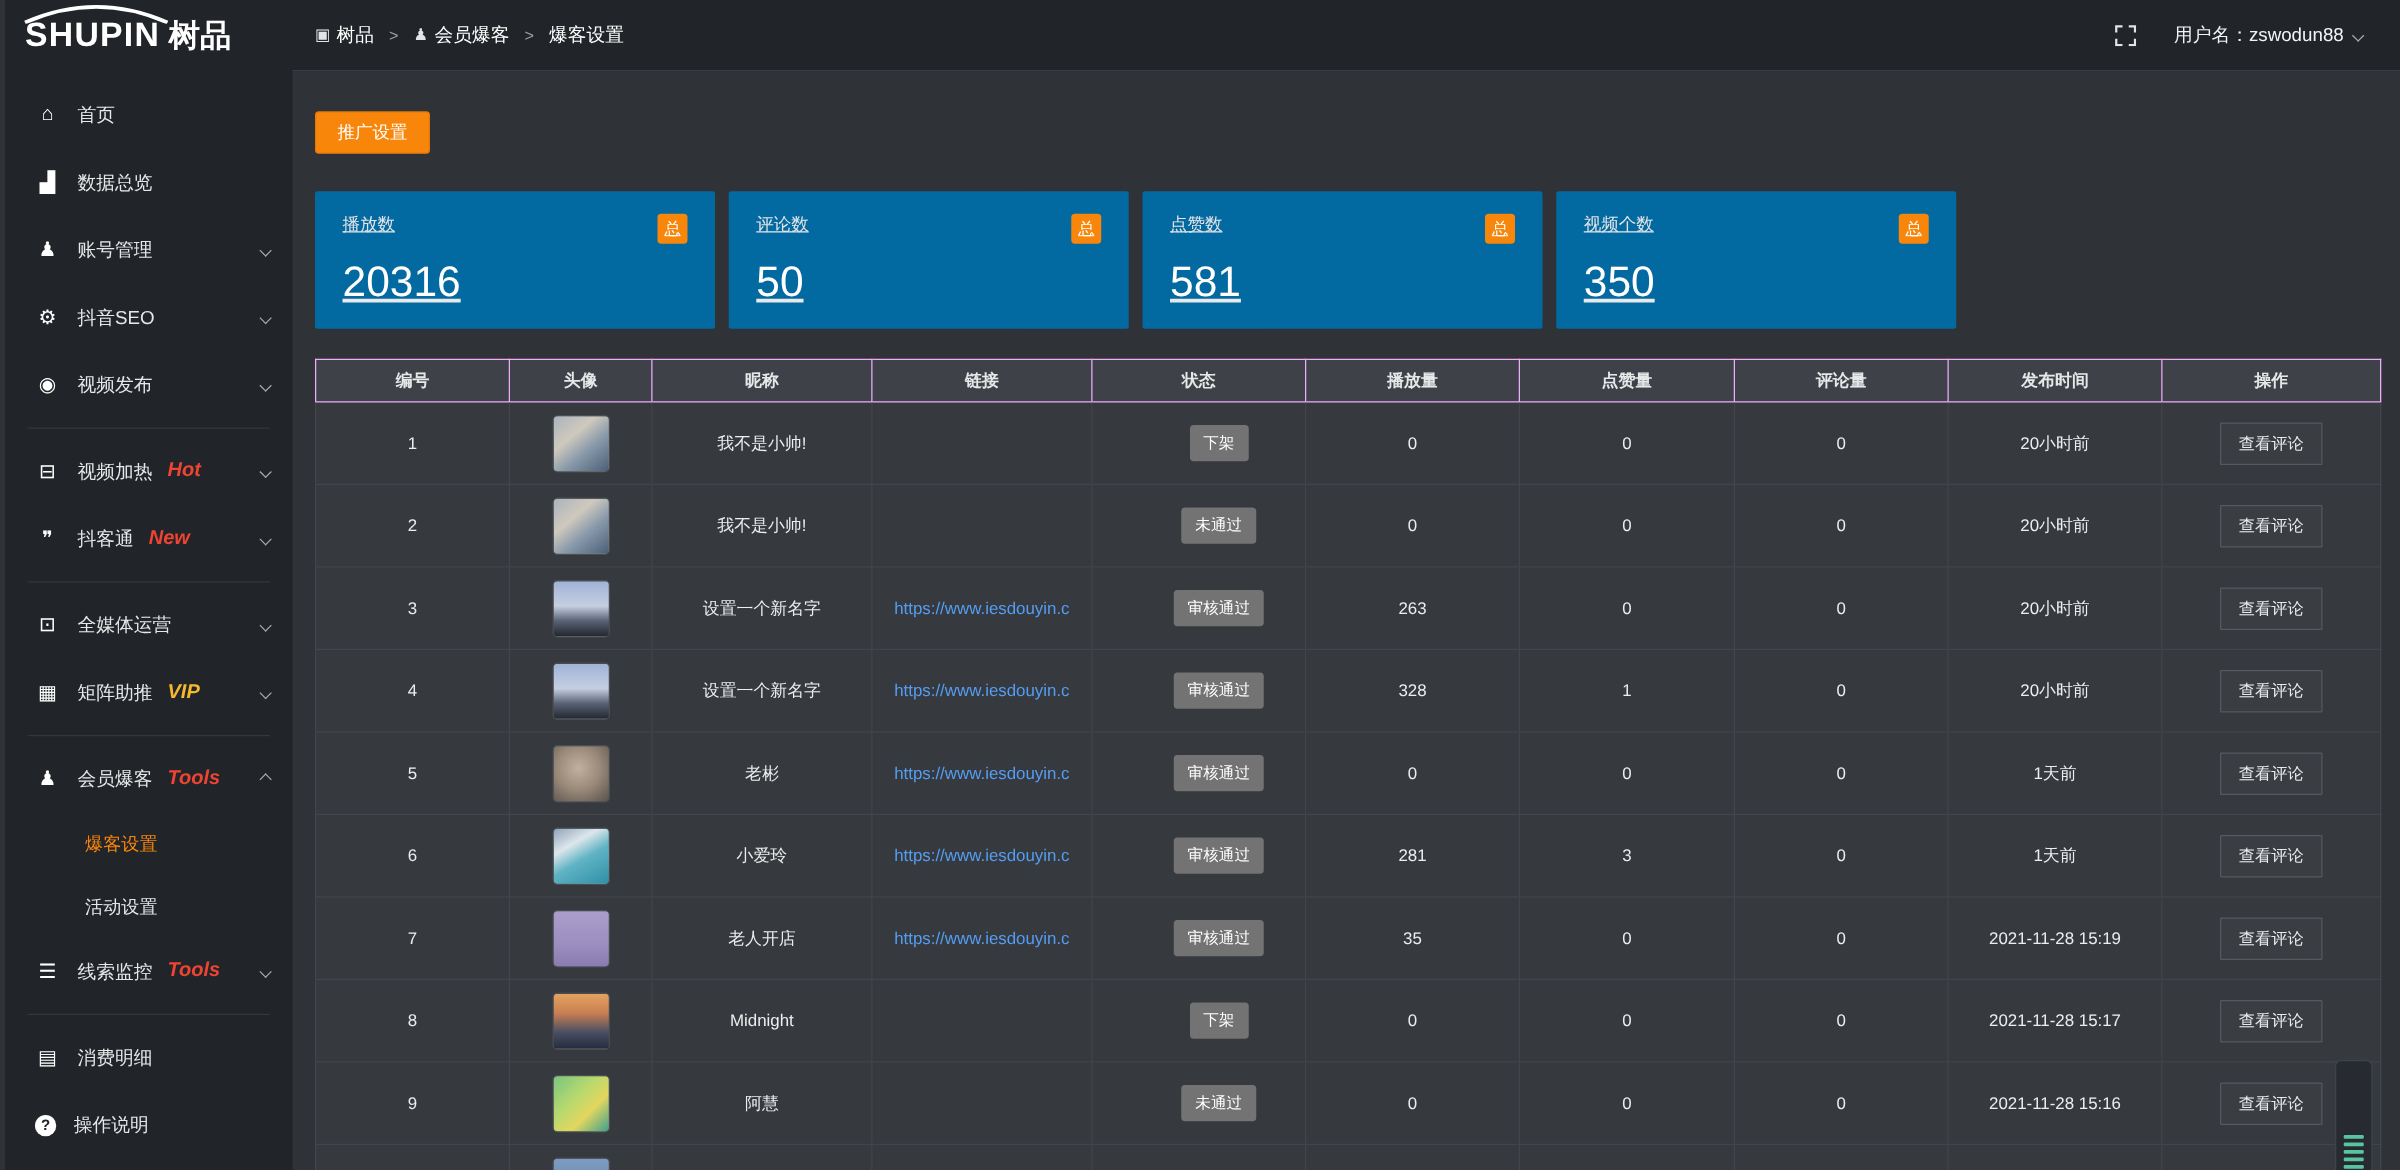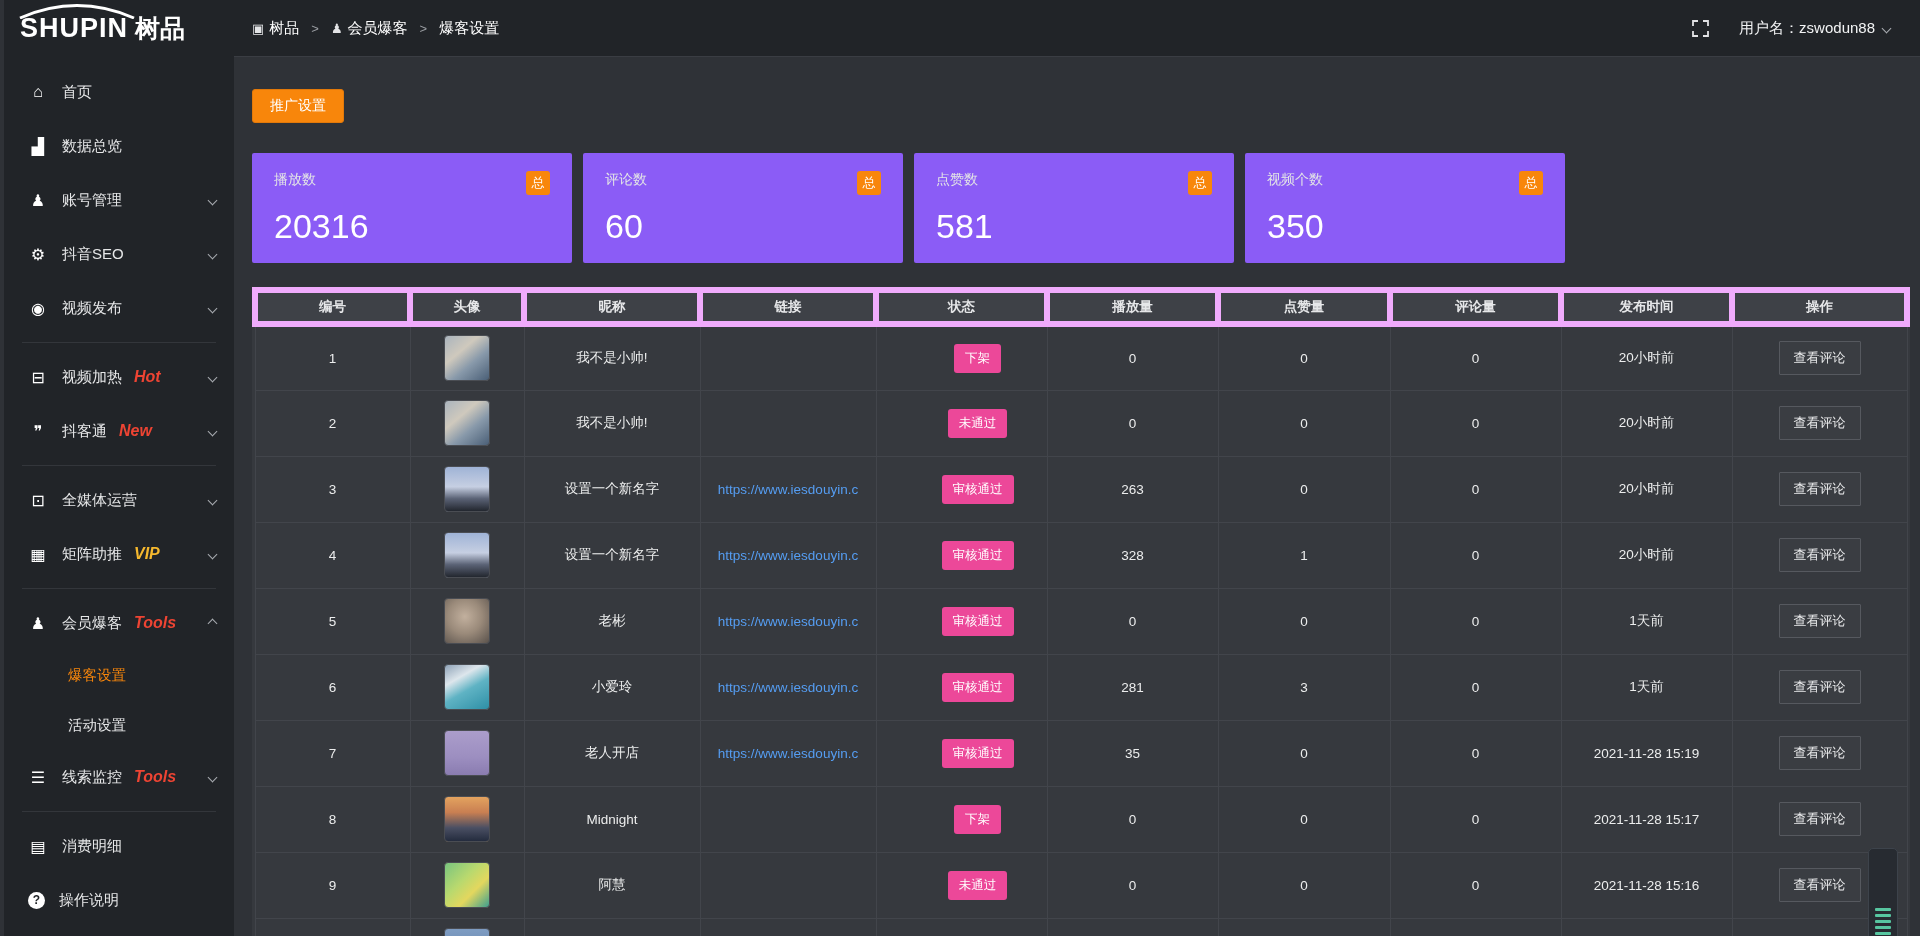--- a/index.html
+++ b/index.html
@@ -37,42 +37,42 @@
   .crumb-sep { color:#9a9da2; margin:0 12px; font-size:13px; }
   .top-right { margin-left:auto; display:flex; align-items:center; }
   .fs-icon { margin-right:30px; cursor:pointer; display:flex; }
   .user-drop { display:flex; align-items:center; font-size:15px; color:#f2f3f4; cursor:pointer; }
   .user-drop .chev { margin-left:8px; }
   
   .main { position:absolute; left:230px; top:57px; right:0; bottom:0; padding:0 35px 0 22px; }
   .promo-btn { margin-top:32px; display:inline-block; background:#f8860b; color:#fff; font-size:14px;
     padding:7px 17px; border:1px solid #e2790a; border-radius:3px; cursor:pointer; }
   .stats-row { margin-top:30px; display:flex; gap:11px; }
-  .stat-card { width:320px; height:110px; background:#8b5cf6; border-radius:2px; padding:18px 22px; }
+  .stat-card { width:320px; height:110px; background:#0369a1; border-radius:2px; padding:18px 22px;text-decoration:underline; }
   .stat-head { display:flex; align-items:flex-start; }
   .stat-label { font-size:14px; color:#e3e4e6; }
   .stat-badge { margin-left:auto; background:#f8860b; color:#fff; font-size:13px; width:24px; height:24px;
     display:flex; align-items:center; justify-content:center; border-radius:3px; }
   .stat-value { font-size:34px; color:#fff; margin-top:12px; font-weight:400; }
   
   .tbl-wrap { margin-top:24px; }
   table { width:100%; border-collapse:collapse; table-layout:fixed; background:#36393e; }
-  th { height:34px; background:#3e4147; color:#e6e7e9; font-size:13.5px; font-weight:700; border:6px solid #f0abfc; }
+  th { height:34px; background:#3e4147; color:#e6e7e9; font-size:13.5px; font-weight:700; border:1px solid #f0abfc; }
   td { height:66px; text-align:center; font-size:13.5px; color:#eceded; border:1px solid #42454b; background:#36393e; }
   .avatar { width:46px; height:46px; border-radius:4px; margin:0 auto; border:1px solid #4a4d53; }
   .av-boy      { background:linear-gradient(140deg,#aab4bd 0%,#cfc9bd 35%,#8899aa 62%,#4a5f77 100%); }
   .av-sky      { background:linear-gradient(180deg,#9fb3d6 0%,#c6cfe2 45%,#5a6275 72%,#23272f 100%); }
   .av-portrait { background:radial-gradient(circle at 45% 40%,#c2b09e 0%,#9a8a7a 48%,#5a524c 100%); }
   .av-teal     { background:linear-gradient(150deg,#8fa3b8 0%,#dde6ec 30%,#5fb3c4 55%,#2e8fa6 100%); }
   .av-purple   { background:linear-gradient(180deg,#ab9dcb 0%,#9c8ec0 60%,#8a7cb0 100%); }
   .av-sunset   { background:linear-gradient(180deg,#e3a35f 0%,#c97f52 35%,#4a4f63 70%,#242c3e 100%); }
   .av-green    { background:linear-gradient(135deg,#79c57f 0%,#b9d96e 40%,#e3d75e 65%,#3e9f8f 100%); }
   .av-blue     { background:linear-gradient(180deg,#7e9cc2 0%,#5f7da6 100%); }
   .cell-link { color:#559df2; white-space:nowrap; overflow:hidden; display:block; padding:0 6px; cursor:pointer; }
-  .status-btn { display:inline-block; background:#ec4899; color:#fff; font-size:12.5px; padding:6px 11px;
+  .status-btn { display:inline-block; background:#737373; color:#fff; font-size:12.5px; padding:6px 11px;
     border-radius:3px; cursor:pointer;margin-left:32px; }
   .action-btn { background:#3a3d42; border:1px solid #56595f; color:#e9eaeb; font-size:13px;
     padding:7px 14px; border-radius:1px; cursor:pointer; font-family:inherit; }
   
   .float-widget { position:absolute; right:22px; bottom:-8px; width:30px; height:96px; background:#272b31;
     border:1px solid #3d434b; border-radius:5px; z-index:5; display:flex; flex-direction:column;
     justify-content:flex-end; align-items:center; padding-bottom:8px; cursor:pointer; }
   .float-widget .bar { width:16px; height:3px; background:#57c6a0; border-radius:1px; margin-top:3px; }
 </style>
 </head>
@@ -200,21 +200,21 @@
           <span class="stat-label">播放数</span>
           <span class="stat-badge">总</span>
         </div>
         <div class="stat-value">20316</div>
       </div>
       <div class="stat-card">
         <div class="stat-head">
           <span class="stat-label">评论数</span>
           <span class="stat-badge">总</span>
         </div>
-        <div class="stat-value">60</div>
+        <div class="stat-value">50</div>
       </div>
       <div class="stat-card">
         <div class="stat-head">
           <span class="stat-label">点赞数</span>
           <span class="stat-badge">总</span>
         </div>
         <div class="stat-value">581</div>
       </div>
       <div class="stat-card">
         <div class="stat-head">

